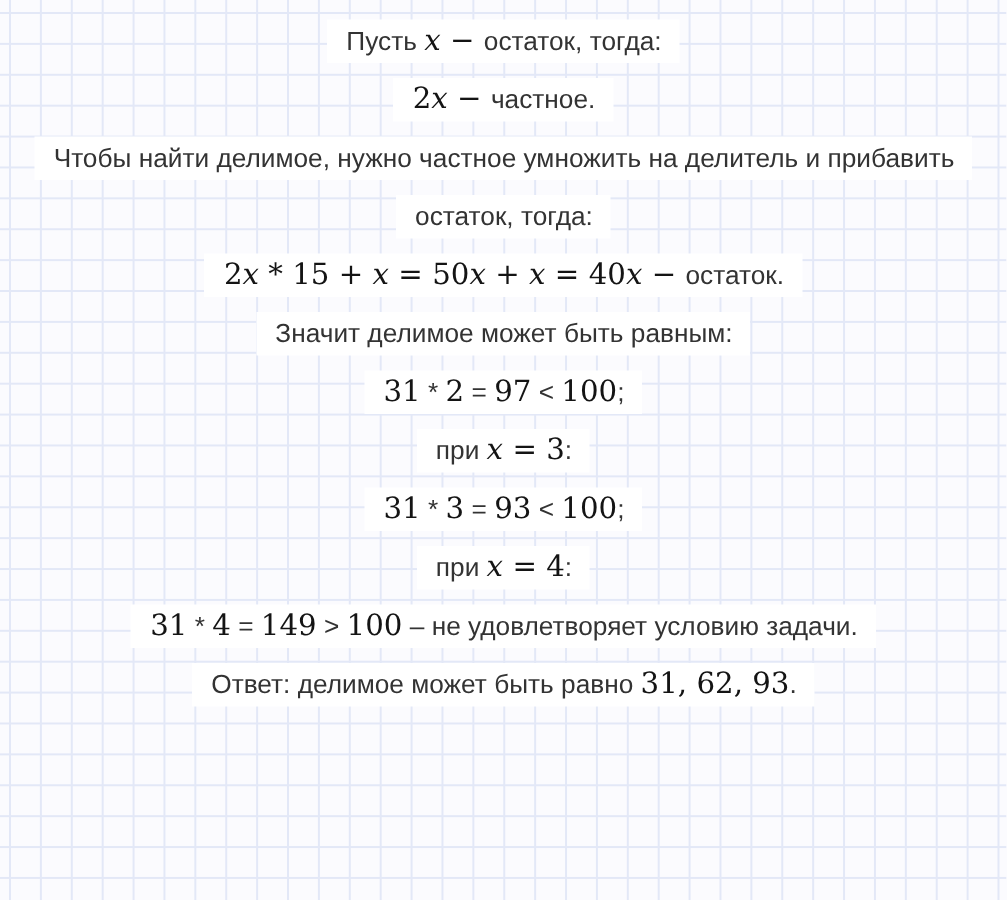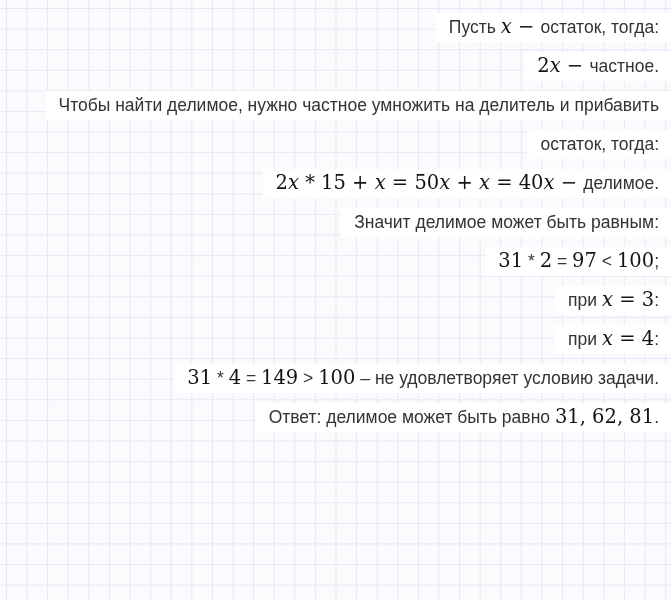--- a/index.html
+++ b/index.html
@@ -12,21 +12,21 @@
   html,body{margin:0;padding:0;}
   body{
     width:671px;height:600px;overflow:hidden;
     font-family:"Liberation Sans",sans-serif;
     background:var(--paper);
   }
   .sheet{
     position:relative;
     width:671px;height:600px;box-sizing:border-box;
     padding:13px 0 0 0;
-    display:flex;flex-direction:column;align-items:flex-end;gap:10px;
+    display:flex;flex-direction:column;align-items:center;gap:10px;
     background-color:var(--paper);
     background-image:
       linear-gradient(to right, var(--grid) 1px, transparent 1px),
       linear-gradient(to bottom, var(--grid) 1px, transparent 1px);
     background-size:20.6px 20.6px;
     background-position:6px 8px;
     overflow:hidden;
   }
   .strip{
     background:var(--strip);
@@ -50,20 +50,21 @@
   }
 </style>
 </head>
 <body>
 
 <div class="sheet">
     <div class="strip"><span class="seg-t">Пусть </span><span class="seg-i">x</span><span class="seg-m"> − </span><span class="seg-t">остаток, тогда:</span></div>
     <div class="strip"><span class="seg-m">2</span><span class="seg-i">x</span><span class="seg-m"> − </span><span class="seg-t">частное.</span></div>
     <div class="strip"><span class="seg-t">Чтобы найти делимое, нужно частное умножить на делитель и прибавить</span></div>
     <div class="strip"><span class="seg-t">остаток, тогда:</span></div>
-    <div class="strip"><span class="seg-m">2</span><span class="seg-i">x</span><span class="seg-m"> * 15 + </span><span class="seg-i">x</span><span class="seg-m"> = 50</span><span class="seg-i">x</span><span class="seg-m"> + </span><span class="seg-i">x</span><span class="seg-m"> = 40</span><span class="seg-i">x</span><span class="seg-m"> − </span><span class="seg-t">делимое.</span></div>
+    <div class="strip"><span class="seg-m">2</span><span class="seg-i">x</span><span class="seg-m"> * 15 + </span><span class="seg-i">x</span><span class="seg-m"> = 50</span><span class="seg-i">x</span><span class="seg-m"> + </span><span class="seg-i">x</span><span class="seg-m"> = 40</span><span class="seg-i">x</span><span class="seg-m"> − </span><span class="seg-t">остаток.</span></div>
     <div class="strip"><span class="seg-t">Значит делимое может быть равным:</span></div>
     <div class="strip"><span class="seg-m">31</span><span class="seg-t"> * </span><span class="seg-m">2</span><span class="seg-t"> = </span><span class="seg-m">97</span><span class="seg-t"> &lt; </span><span class="seg-m">100</span><span class="seg-t">;</span></div>
     <div class="strip"><span class="seg-t">при </span><span class="seg-i">x</span><span class="seg-m"> = 3</span><span class="seg-t">:</span></div>
+    <div class="strip"><span class="seg-m">31</span><span class="seg-t"> * </span><span class="seg-m">3</span><span class="seg-t"> = </span><span class="seg-m">93</span><span class="seg-t"> &lt; </span><span class="seg-m">100</span><span class="seg-t">;</span></div>
     <div class="strip"><span class="seg-t">при </span><span class="seg-i">x</span><span class="seg-m"> = 4</span><span class="seg-t">:</span></div>
     <div class="strip"><span class="seg-m">31</span><span class="seg-t"> * </span><span class="seg-m">4</span><span class="seg-t"> = </span><span class="seg-m">149</span><span class="seg-t"> &gt; </span><span class="seg-m">100</span><span class="seg-t"> – не удовлетворяет условию задачи.</span></div>
-    <div class="strip"><span class="seg-t">Ответ: делимое может быть равно </span><span class="seg-m">31, 62, 81</span><span class="seg-t">.</span></div>
+    <div class="strip"><span class="seg-t">Ответ: делимое может быть равно </span><span class="seg-m">31, 62, 93</span><span class="seg-t">.</span></div>
   </div>
 
 </body></html>

